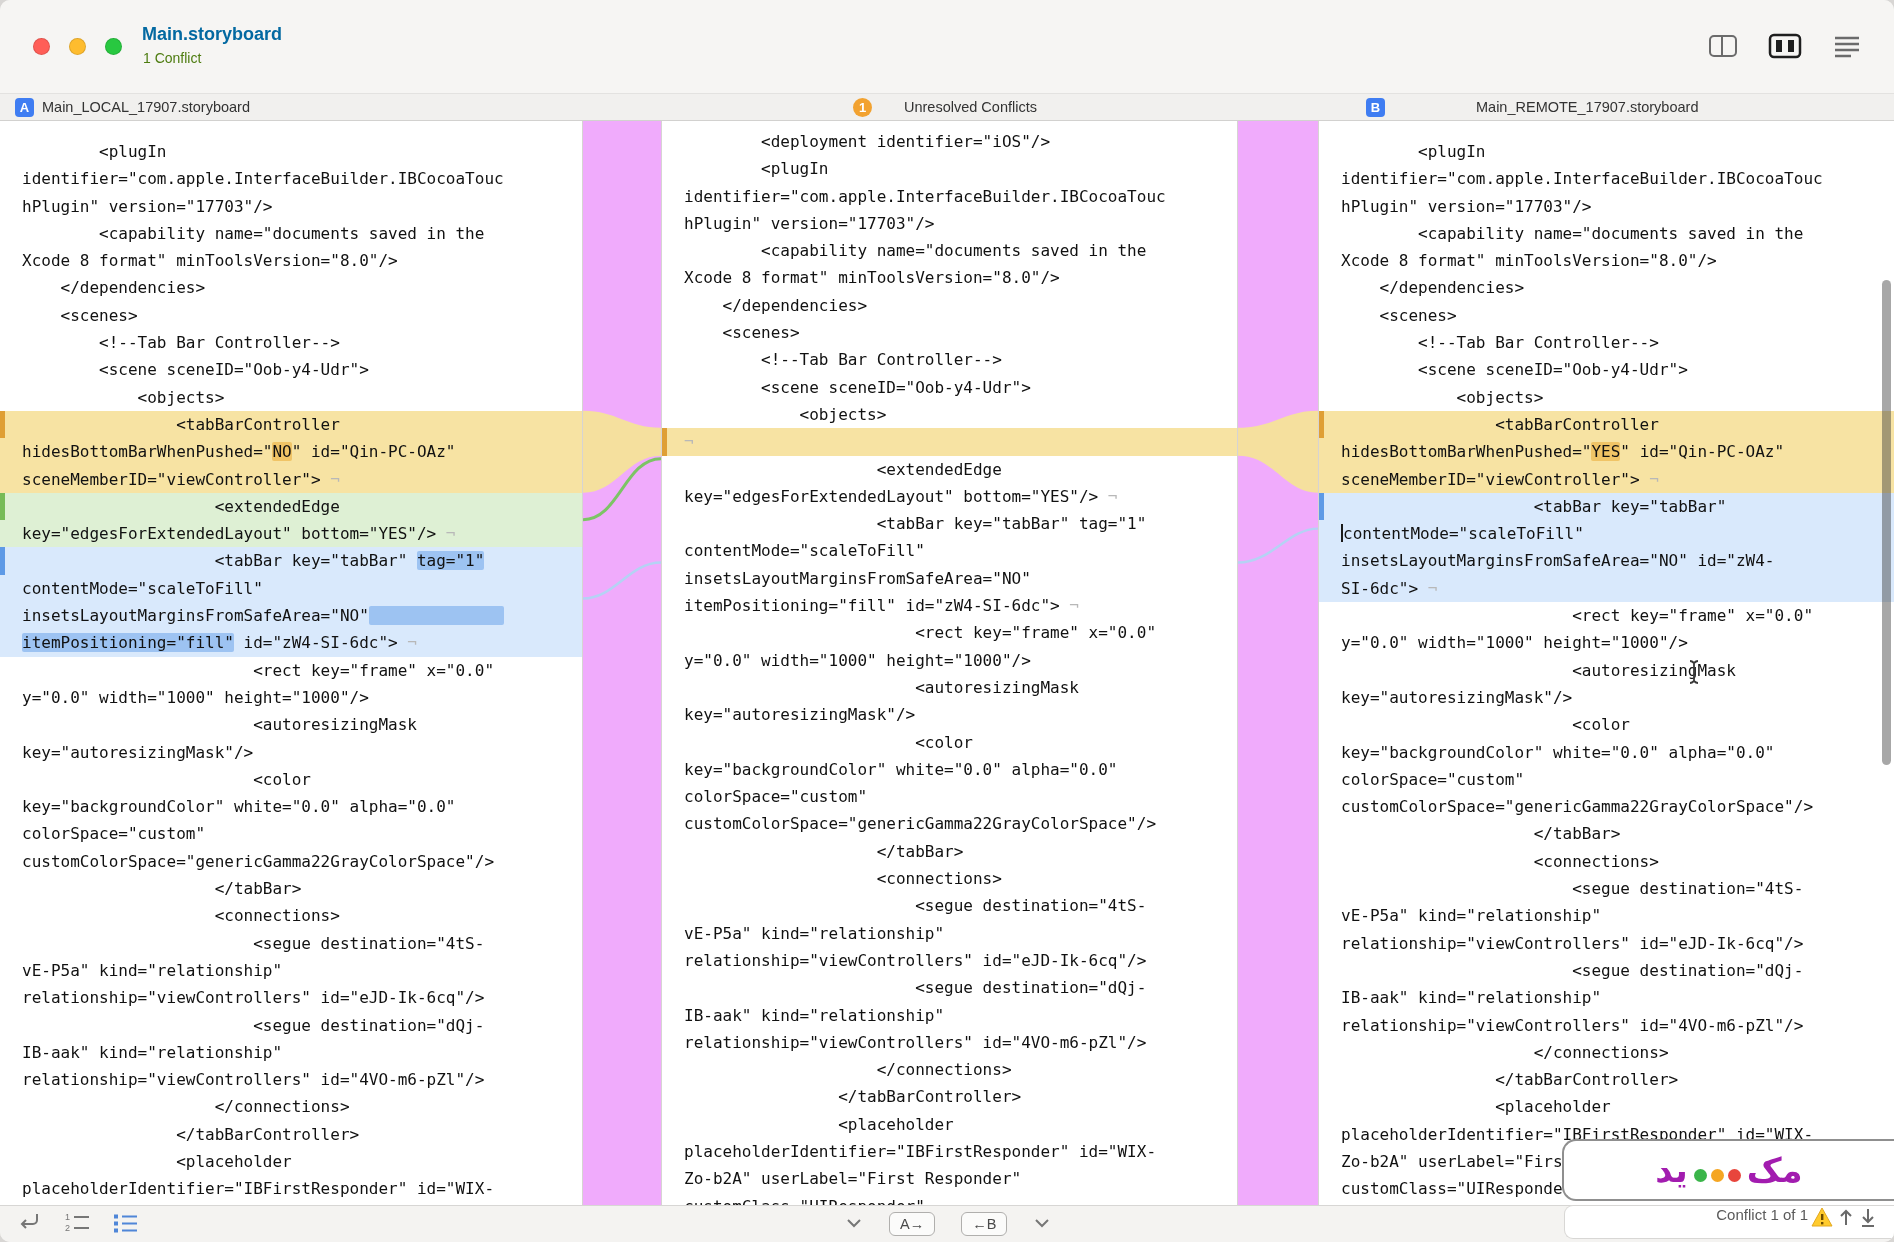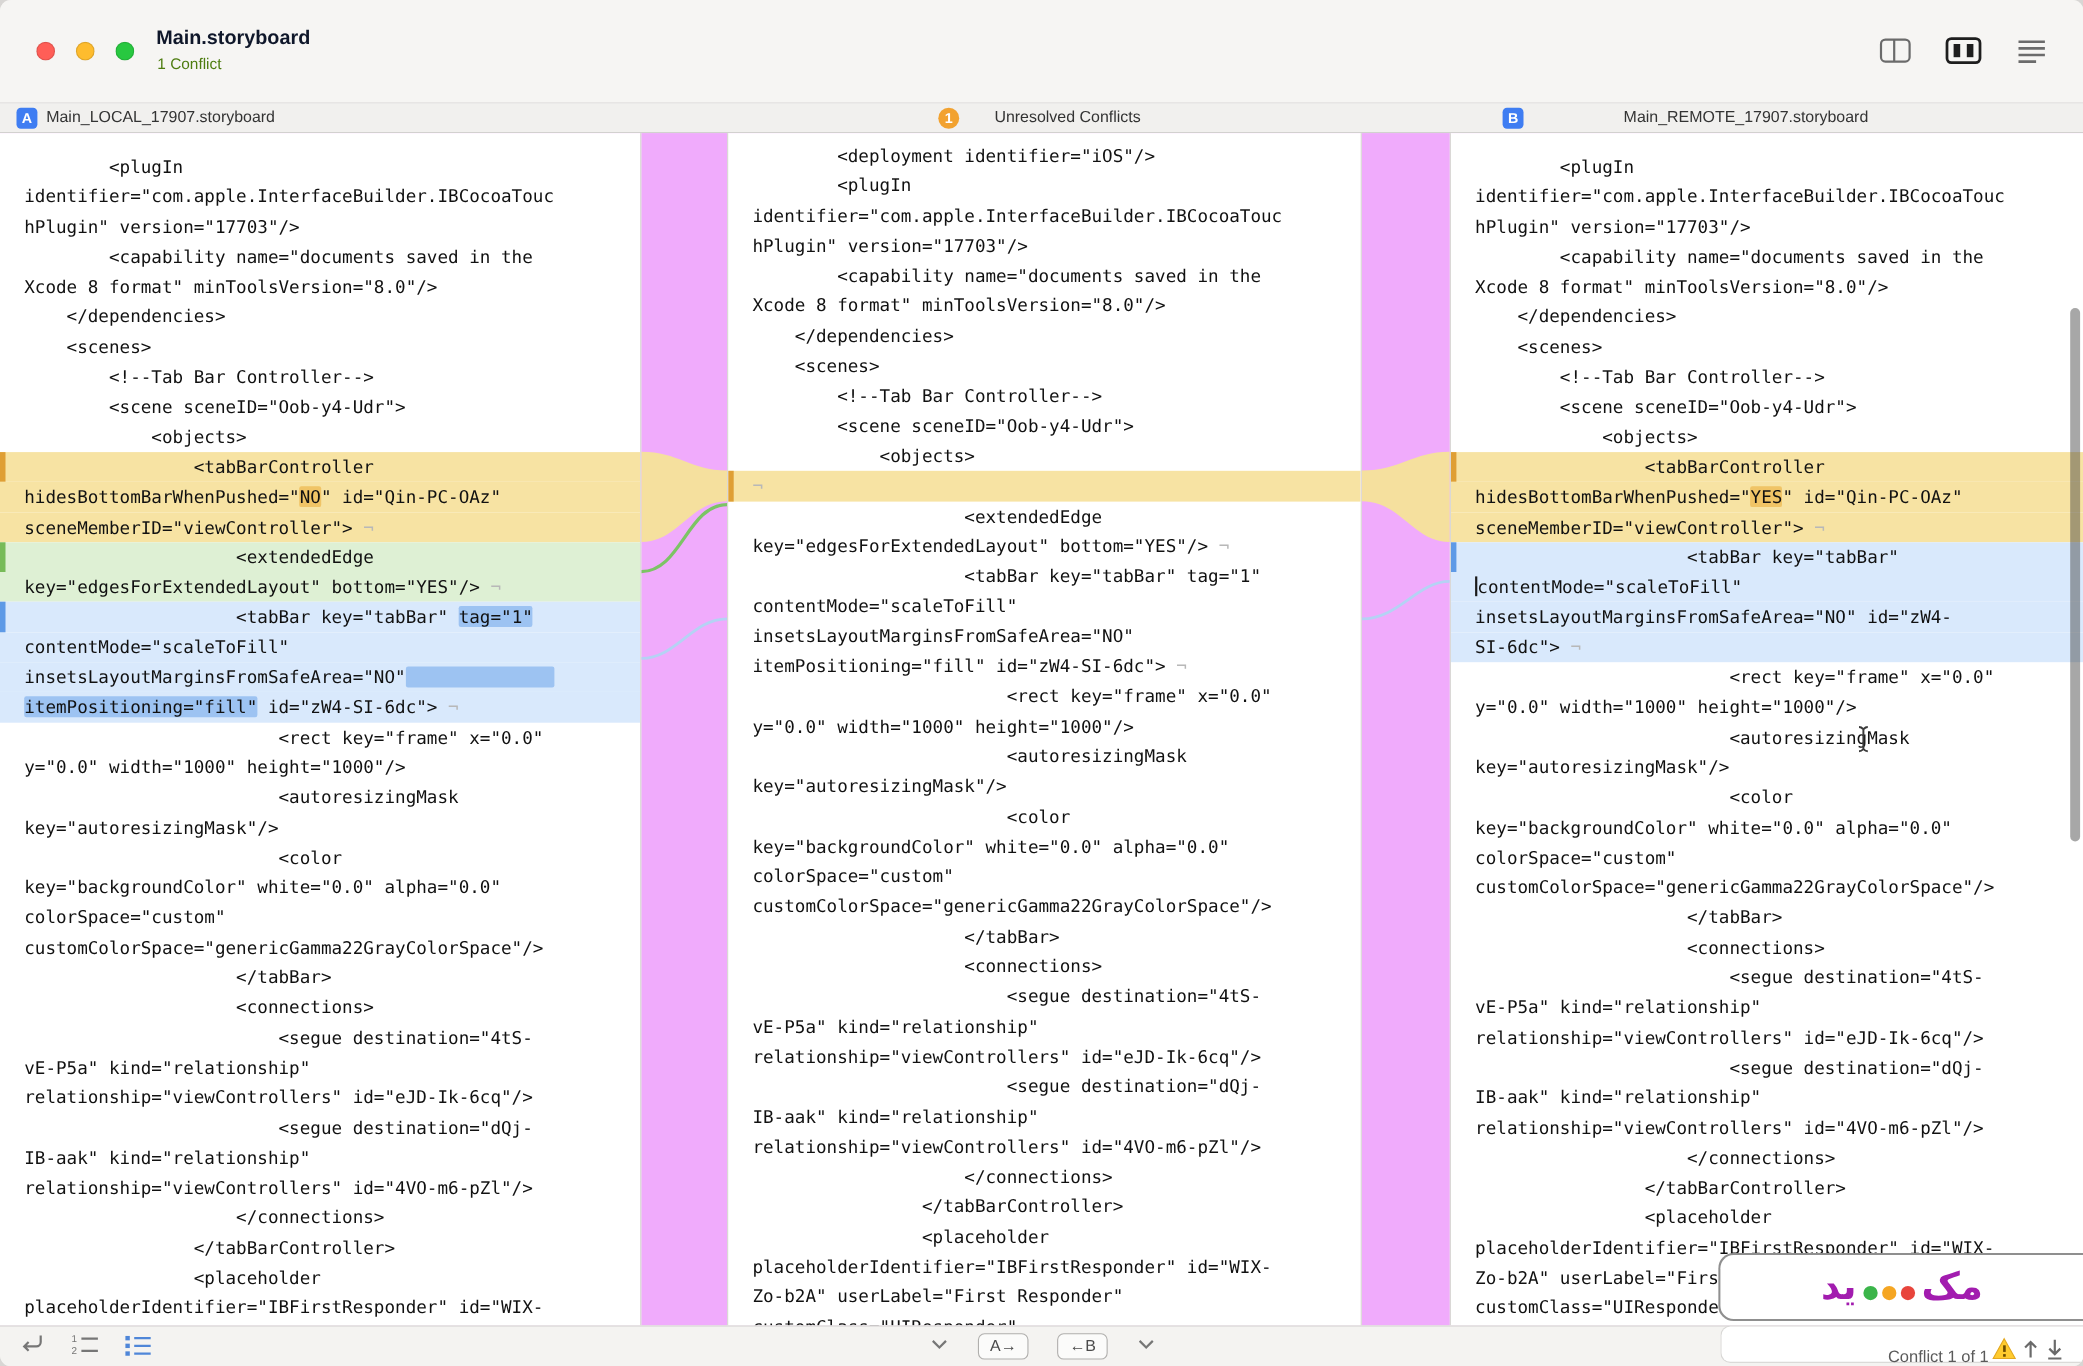--- a/index.html
+++ b/index.html
@@ -6,21 +6,21 @@
   html,body{width:1894px;height:1242px;overflow:hidden;background:#d8d6d4;
     font-family:"Liberation Sans",sans-serif;}
   .window{position:relative;width:1894px;height:1242px;background:#ecebe9;
     border-radius:10px;overflow:hidden}
 
   
   .titlebar{position:absolute;top:0;left:0;right:0;height:93px;background:#f6f5f3;}
   .traffic{position:absolute;top:38px;left:33px;display:flex;gap:19px}
   .tl{width:17px;height:17px;border-radius:50%;border:1px solid rgba(0,0,0,.12)}
   .tl.red{background:#ff5e57}.tl.yel{background:#febc2e}.tl.grn{background:#28c840}
-  .win-title{position:absolute;left:142px;top:24px;font-size:18px;font-weight:bold;color:#0f172a}
+  .win-title{position:absolute;left:142px;top:24px;font-size:18px;font-weight:bold;color:#0369a1}
   .win-sub{position:absolute;left:143px;top:50px;font-size:14px;color:#4d7c0f}
   .tb-icons{position:absolute;right:28px;top:30px;display:flex;gap:24px;align-items:center}
   .tb-btn{width:38px;height:32px;display:flex;align-items:center;justify-content:center;border-radius:6px}
 
   
   .filebar{position:absolute;top:93px;left:0;right:0;height:28px;background:#f1f0ee;
     border-top:1px solid #e3e2e0;border-bottom:1px solid #d2d1cf;font-size:14.5px;color:#333}
   .badge{position:absolute;top:4px;width:19px;height:19px;border-radius:4px;background:#3f7df2;
     color:#fff;font-size:13px;font-weight:bold;display:flex;align-items:center;justify-content:center}
   .badge.circle{border-radius:50%;background:#f2a230}
@@ -50,21 +50,21 @@
   #gap-left{left:583px;width:78px}
   #gap-right{left:1238px;width:80px}
 
   
   .bottombar{position:absolute;left:0;right:0;bottom:0;height:37px;background:#f4f3f1;
     border-top:1px solid #d7d6d4}
   .bb-left{position:absolute;left:16px;top:0;height:100%;display:flex;gap:22px;align-items:center}
   .bb-center{position:absolute;left:845px;top:0;height:100%;display:flex;gap:26px;align-items:center}
   .bb-btn{border:1.5px solid #b0afad;border-radius:6px;padding:1px 10px;font-size:14.5px;color:#4a4a4a;
     background:#fbfbfa;line-height:20px}
-  .bb-right{position:absolute;right:10px;top:0;height:100%;display:flex;gap:2px;align-items:flex-end;
+  .bb-right{position:absolute;right:10px;top:0;height:100%;display:flex;gap:2px;align-items:flex-start;
     padding:0 6px;z-index:6}
   .bb-pill{position:absolute;right:0;bottom:3px;width:330px;height:34px;background:#fff;
     border:1px solid #d8d7d5;border-right:none;border-radius:9px 0 0 9px;z-index:5}
   .status-text{font-size:15px;color:#5a5a5a;white-space:nowrap}
 
   
   .scrollbar{position:absolute;right:3px;top:280px;width:9px;height:485px;border-radius:5px;
     background:rgba(60,60,60,.45);z-index:4}
   .watermark{position:absolute;right:0;top:1139px;width:332px;height:62px;background:#fff;
     border:2px solid #8f8f8f;border-right:none;border-radius:14px 0 0 14px;z-index:7;

